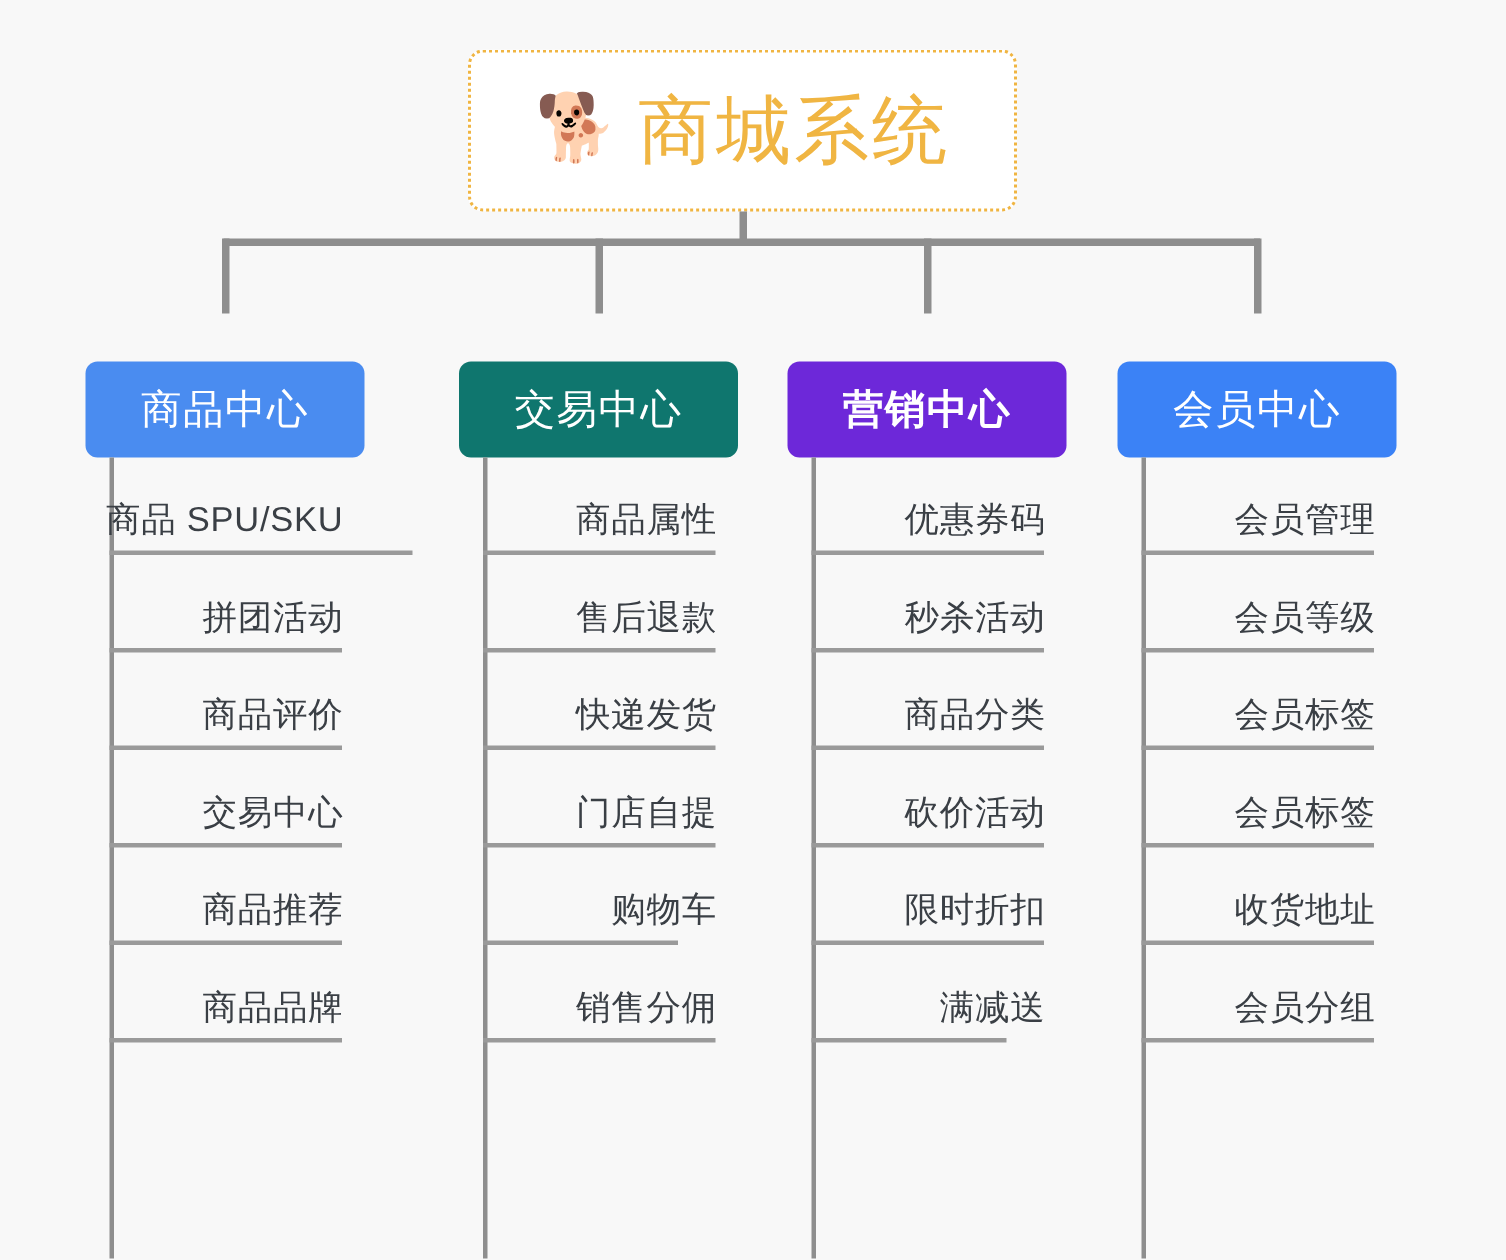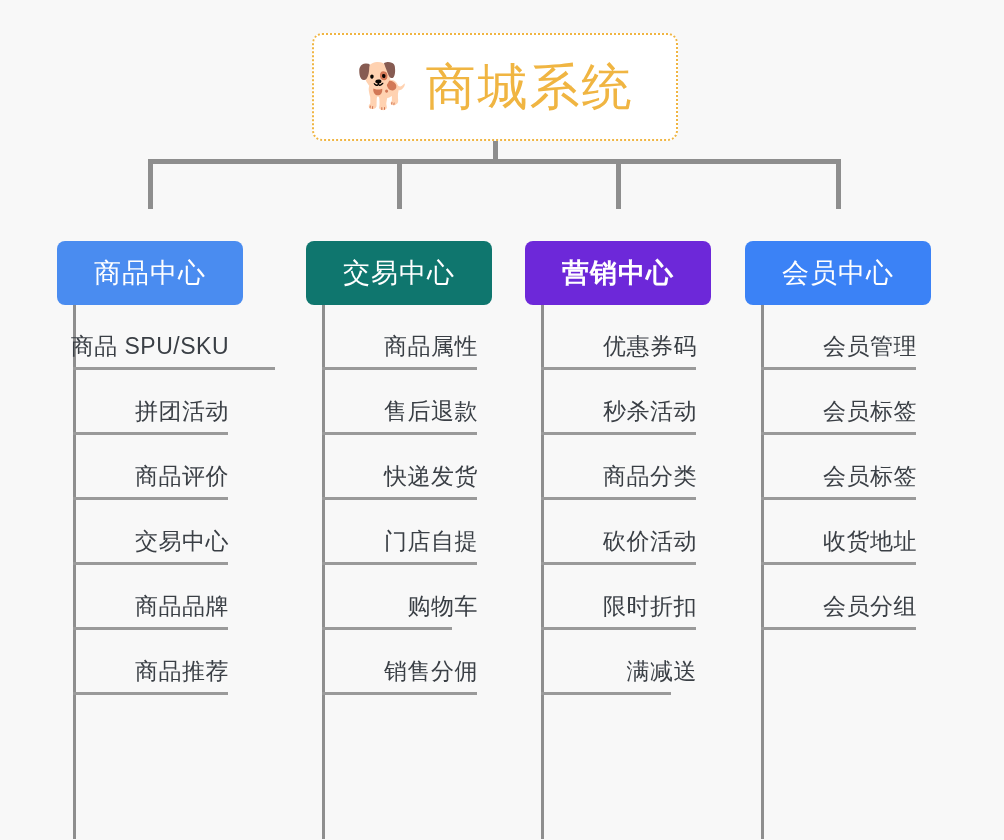--- a/index.html
+++ b/index.html
@@ -165,25 +165,25 @@
           <div class="leaf-item">
             <div class="leaf-underline" style="width: 155px;"></div>
             <span class="leaf-label">商品评价</span>
           </div>
           <div class="leaf-item">
             <div class="leaf-underline" style="width: 155px;"></div>
             <span class="leaf-label">交易中心</span>
           </div>
           <div class="leaf-item">
             <div class="leaf-underline" style="width: 155px;"></div>
+            <span class="leaf-label">商品推荐</span>
+          </div>
+          <div class="leaf-item">
+            <div class="leaf-underline" style="width: 155px;"></div>
             <span class="leaf-label">商品品牌</span>
-          </div>
-          <div class="leaf-item">
-            <div class="leaf-underline" style="width: 155px;"></div>
-            <span class="leaf-label">商品推荐</span>
           </div>
         </div>
       </div>
       <div class="column" style="left: 306px;">
         <div class="cat-box" style="background: #0f766e;">
           <span>交易中心</span>
         </div>
         <div class="leaf-list">
           <div class="leaf-spine" style="background: rgb(142, 142, 142); height: 534px;"></div>
           <div class="leaf-item">
@@ -246,20 +246,24 @@
       </div>
       <div class="column" style="left: 745px;">
         <div class="cat-box" style="background: #3b82f6;">
           <span>会员中心</span>
         </div>
         <div class="leaf-list">
           <div class="leaf-spine" style="background: rgb(142, 142, 142); height: 534px;"></div>
           <div class="leaf-item">
             <div class="leaf-underline" style="width: 155px;"></div>
             <span class="leaf-label">会员管理</span>
+          </div>
+          <div class="leaf-item">
+            <div class="leaf-underline" style="width: 155px;"></div>
+            <span class="leaf-label">会员等级</span>
           </div>
           <div class="leaf-item">
             <div class="leaf-underline" style="width: 155px;"></div>
             <span class="leaf-label">会员标签</span>
           </div>
           <div class="leaf-item">
             <div class="leaf-underline" style="width: 155px;"></div>
             <span class="leaf-label">会员标签</span>
           </div>
           <div class="leaf-item">

